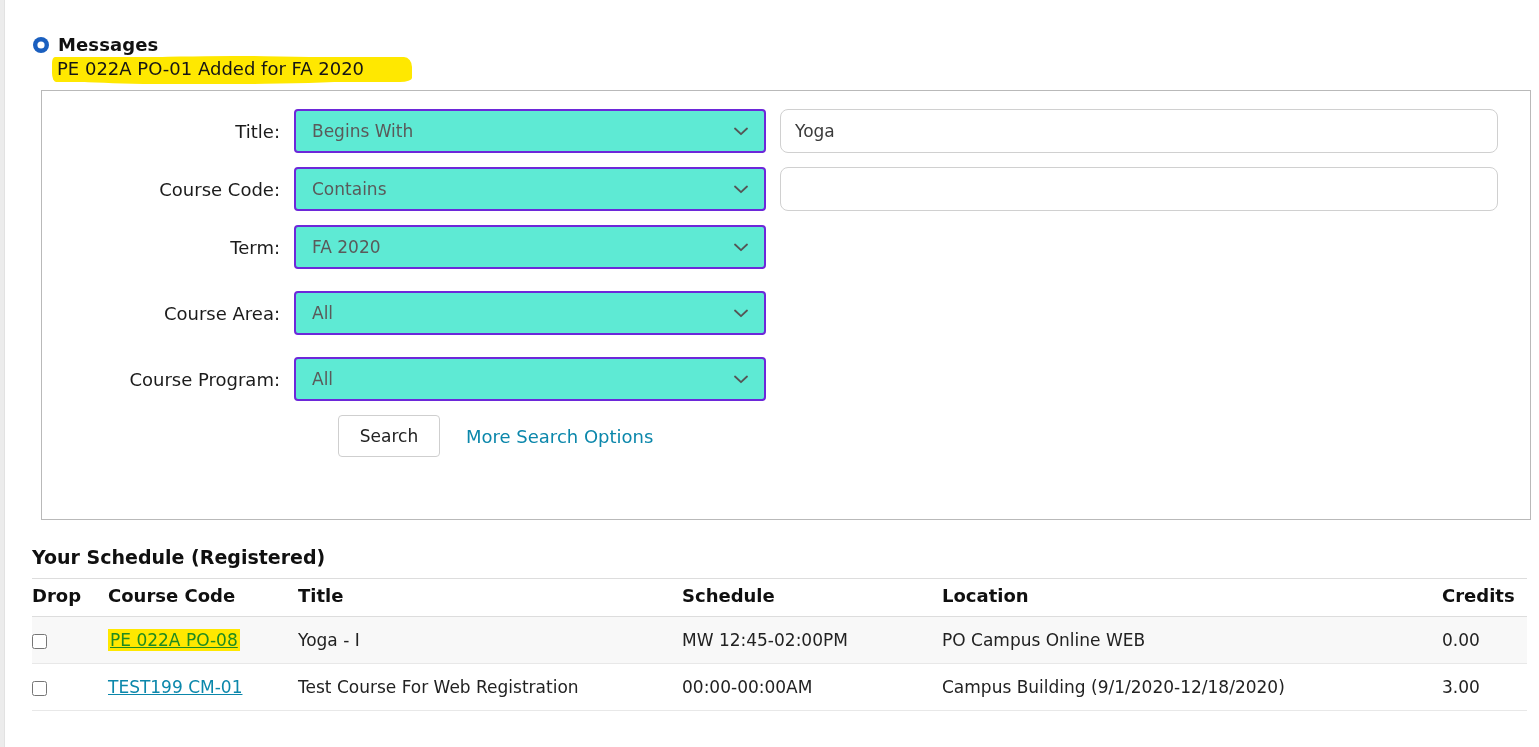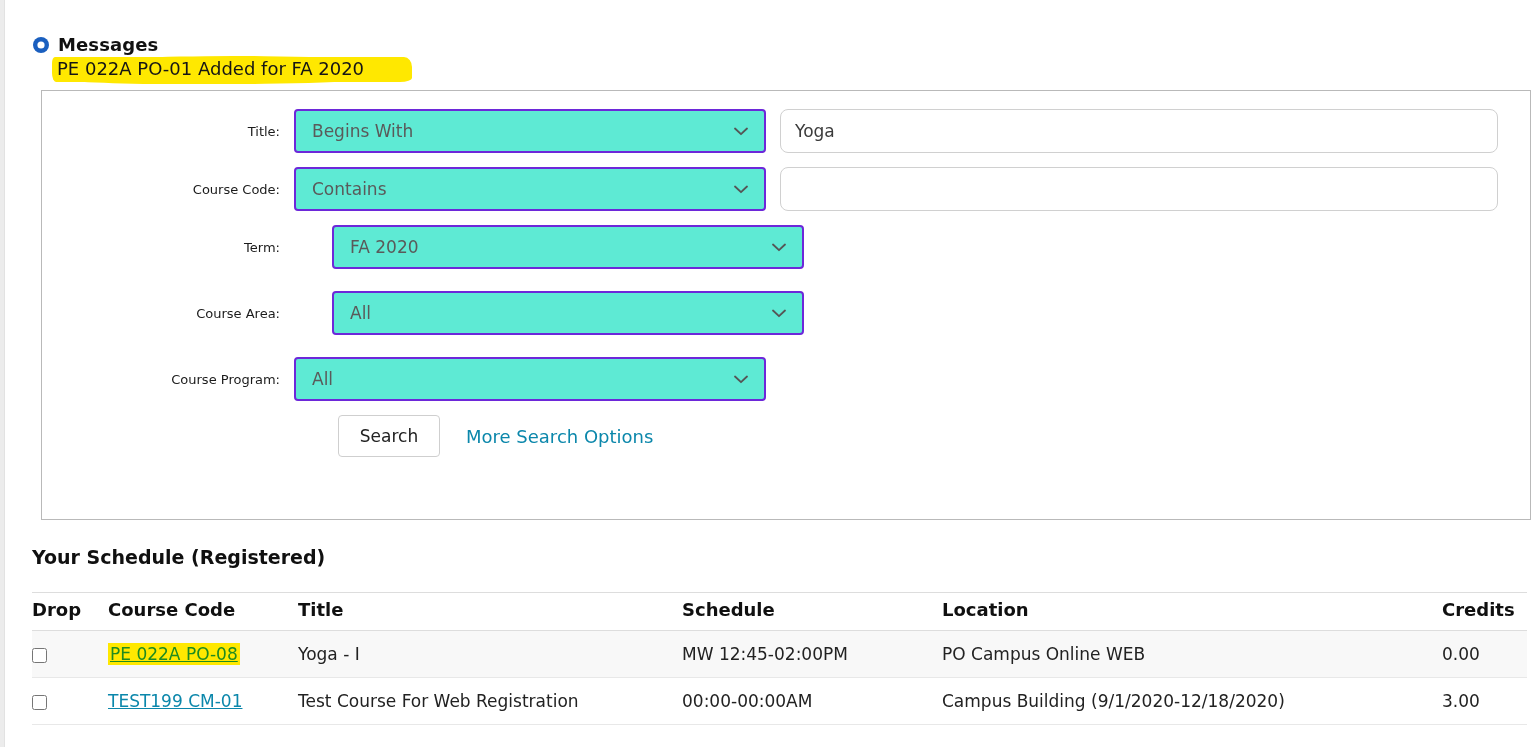--- a/index.html
+++ b/index.html
@@ -93,21 +93,21 @@
   }
   .form-row {
     display: flex;
     align-items: center;
     margin-bottom: 14px;
   }
   .form-label {
     width: 252px;
     text-align: right;
     padding-right: 14px;
-    font-size: 13px;
+    font-size: 18px;
     color: #1b1b1b;
     flex: 0 0 252px;
   }
   .sel {
     width: 472px;
     height: 44px;
     border: 2px solid #6d28d9;
     border-radius: 4px;
     background: #5eead4;
     display: flex;
@@ -129,21 +129,21 @@
     border-radius: 8px;
     background: #fff;
     display: flex;
     align-items: center;
     padding: 0 14px;
     font-size: 17px;
     color: #3b3b3b;
     margin-left: 14px;
     width: 718px;
   }
-  .row-gap-lg { margin-bottom: 22px; gap: 38px; }
+  .row-gap-lg { margin-bottom: 22px; }
 
   .actions {
     display: flex;
     align-items: center;
     padding-left: 296px;
     margin-top: 14px;
   }
   .btn-search {
     height: 42px;
     min-width: 102px;
@@ -167,21 +167,21 @@
   }
 
   
   .sched-title {
     margin-top: 26px;
     font-weight: bold;
     font-size: 19px;
     color: #101010;
   }
   table.sched {
-    margin-top: 24px;
+    margin-top: 10px;
     width: 1495px;
     border-collapse: collapse;
     table-layout: fixed;
   }
   table.sched th {
     text-align: left;
     font-size: 18px;
     font-weight: bold;
     color: #101010;
     padding: 6px 0 10px 0;

